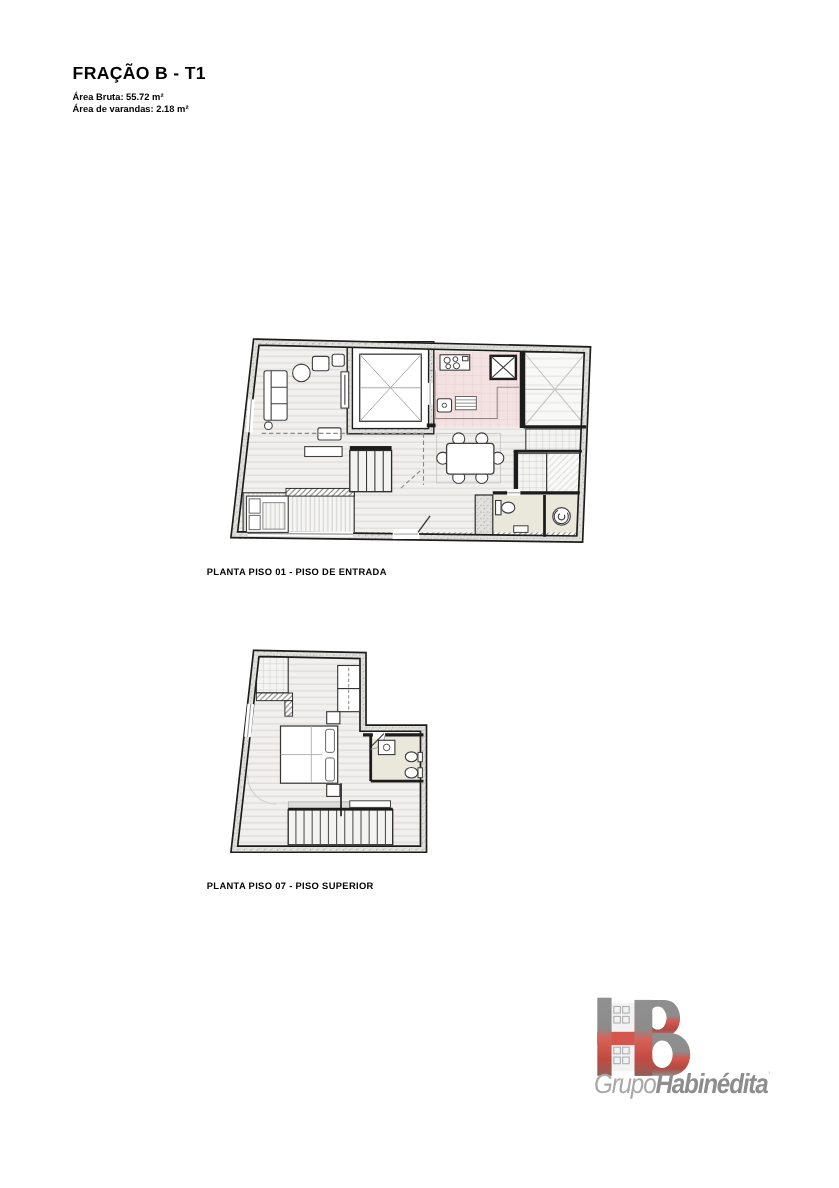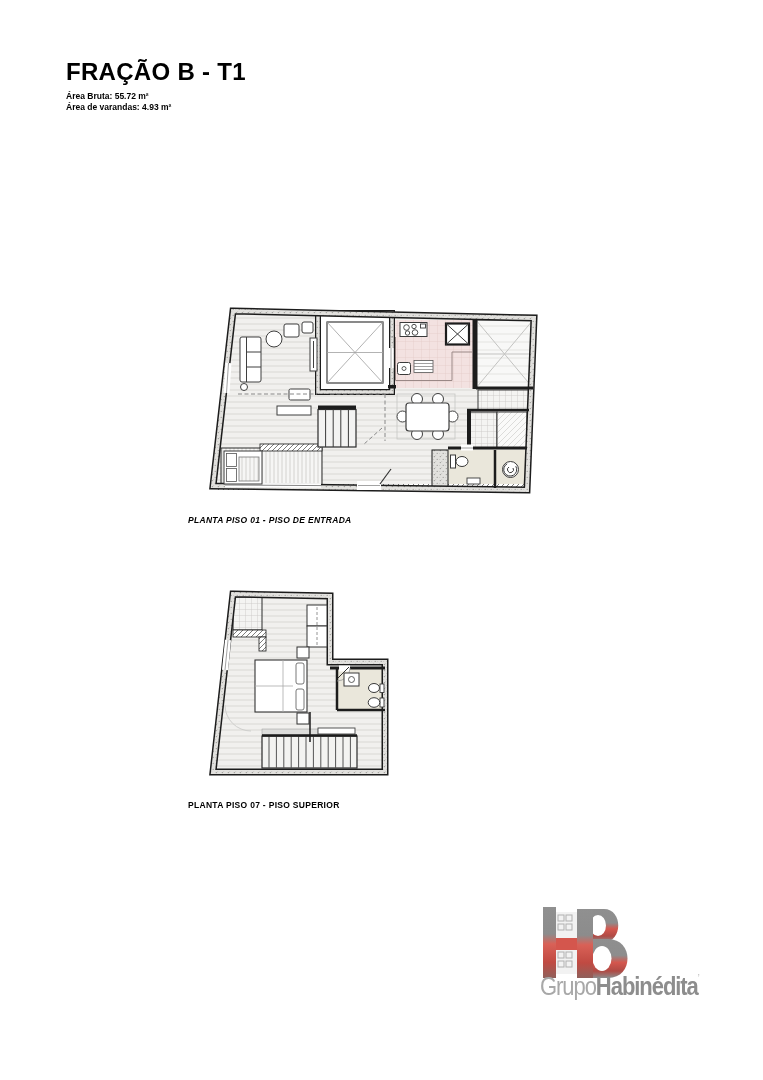--- a/index.html
+++ b/index.html
@@ -1,29 +1,29 @@
 <!DOCTYPE html>
 <html><head>
 <meta charset="utf-8">
 <style>
   html,body{margin:0;padding:0;}
   body{
     width:763px;height:1080px;background:#ffffff;position:relative;
     font-family:"Liberation Sans",sans-serif;overflow:hidden;color:#000;
   }
   .header{position:absolute;left:66px;top:60px;}
-  .doc-title{font-size:24px;font-weight:bold;letter-spacing:0.3px;line-height:1;margin:0 0 7px 0;}
+  .doc-title{font-size:16px;font-weight:bold;letter-spacing:0.3px;line-height:1;margin:0 0 7px 0;}
   .doc-sub{font-size:8.5px;font-weight:bold;line-height:11px;}
   .plan-wrap{position:absolute;}
   #plan1{left:205px;top:293px;}
   #plan2{left:203px;top:585px;}
   .plan-label{position:absolute;font-size:8.5px;font-weight:bold;letter-spacing:0.3px;}
-  #plan1-label{left:188px;top:515px;font-style:italic;}
+  #plan1-label{left:188px;top:515px;}
   #plan2-label{left:188px;top:800px;}
-  .logo{position:absolute;left:540px;top:902px;width:210px;height:110px;}
+  .logo{position:absolute;left:540px;top:902px;width:210px;height:110px;font-style:italic;}
   .logo-text{
     position:absolute;left:0px;top:70px;font-size:25px;letter-spacing:-1.2px;
     color:#a8a8a8;white-space:nowrap;transform:scaleX(.88);transform-origin:left center;
   }
   .logo-text b{font-weight:bold;color:#8d8d8d;}
   .logo-mark{font-size:10px;vertical-align:13px;color:#b5b5b5;letter-spacing:0;}
   svg{display:block;}
   .defs-holder{position:absolute;width:0;height:0;}
 </style>
 </head>
@@ -79,21 +79,21 @@
       <stop offset="0.60" stop-color="#d4574e"></stop>
         <stop offset="0.82" stop-color="#b04a44"></stop>
       <stop offset="1" stop-color="#8c8c8c"></stop>
     </linearGradient>
   </defs>
 </svg>
 
 <div class="header">
   <h1 class="doc-title">FRAÇÃO B - T1</h1>
   <div class="doc-sub">Área Bruta: 55.72 m²</div>
-  <div class="doc-sub">Área de varandas: 4.93 m²</div>
+  <div class="doc-sub">Área de varandas: 2.18 m²</div>
 </div>
 
 <div class="plan-wrap" id="plan1">
 <svg width="340" height="210" viewBox="0 0 340 210">
 
   <path d="M28 18 L329 25 L322 197 L8 193 Z" fill="url(#pWood)"></path>
   <rect x="185" y="27" width="83" height="68" fill="url(#pKitchen)"></rect>
   <g>
     <rect x="271" y="27" width="57" height="68" fill="url(#pTerr)" stroke="#3a3a3a" stroke-width="1"></rect>
     <path d="M271 27 L328 95 M328 27 L271 95 M271 61 H328" stroke="#c3c3c1" stroke-width="1" fill="none"></path>

